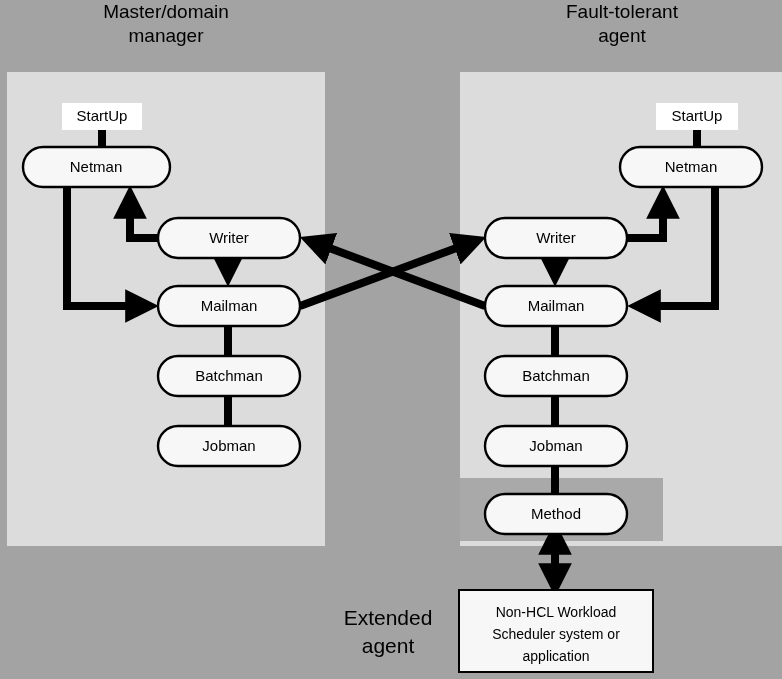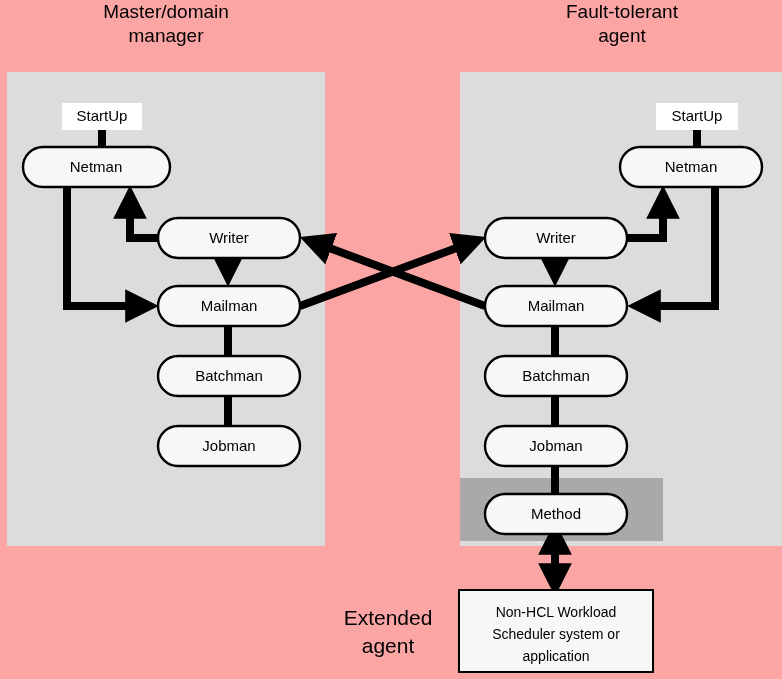--- a/index.html
+++ b/index.html
@@ -7,21 +7,21 @@
     padding: 0;
     background: #ffffff;
   }
   body {
     font-family: "Liberation Sans", sans-serif;
   }
   #diagram-root {
     position: relative;
     width: 782px;
     height: 679px;
-    background: #fca5a5;
+    background: #a3a3a3;
     overflow: hidden;
   }
   svg.canvas {
     position: absolute;
     left: 0;
     top: 0;
     width: 782px;
     height: 679px;
     display: block;
   }

